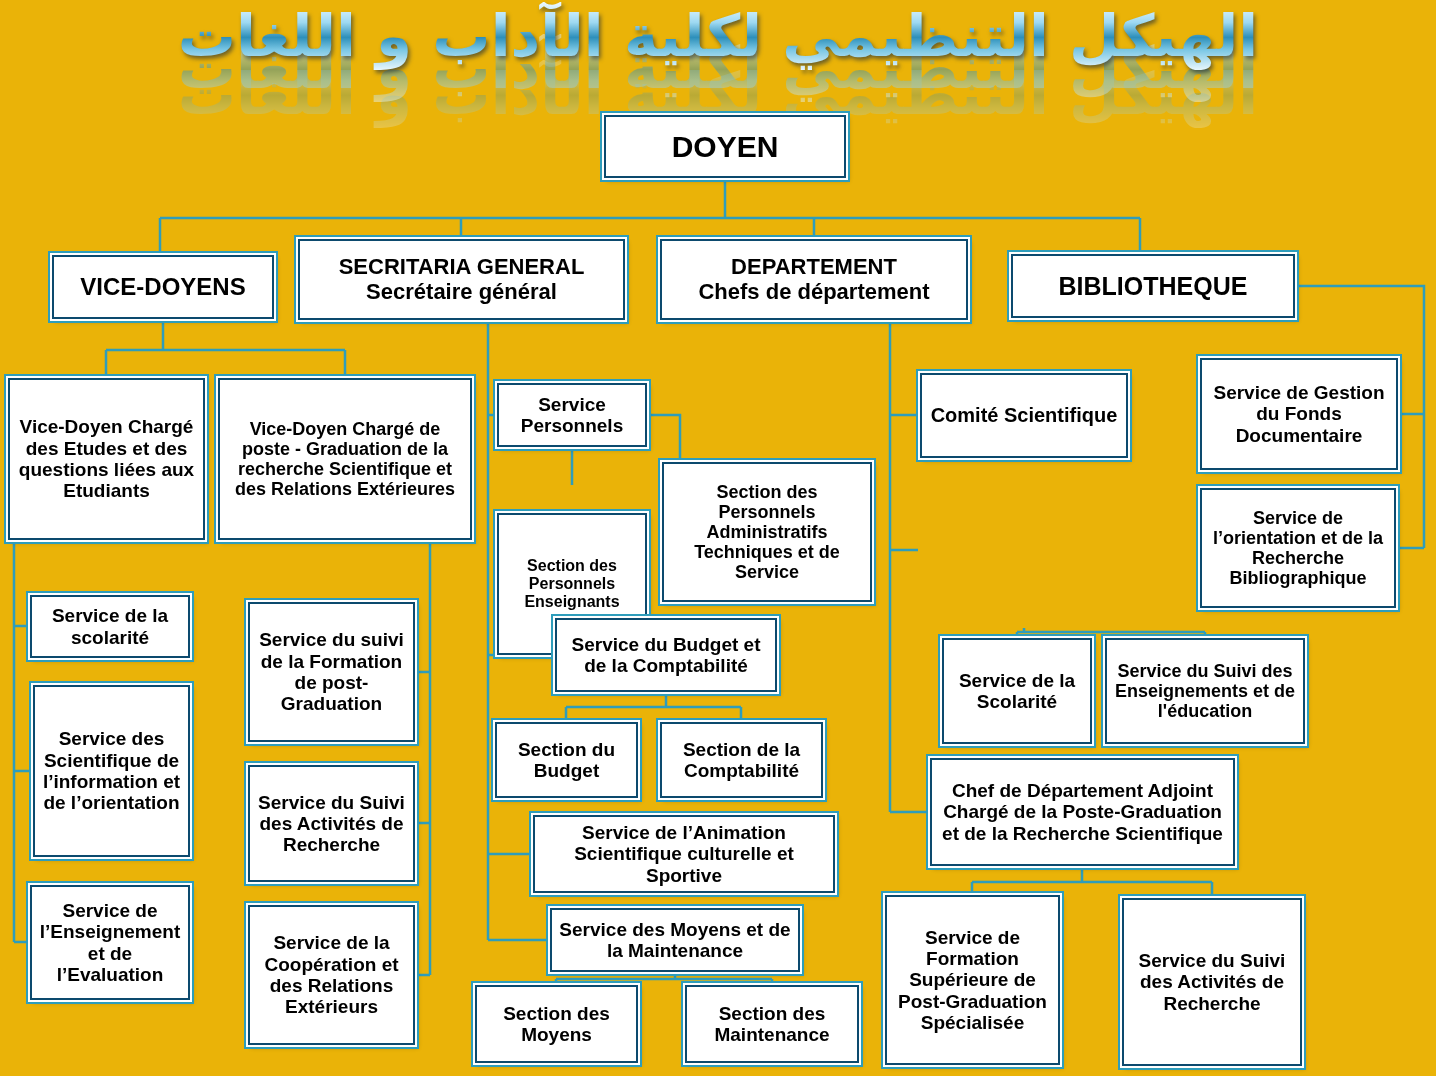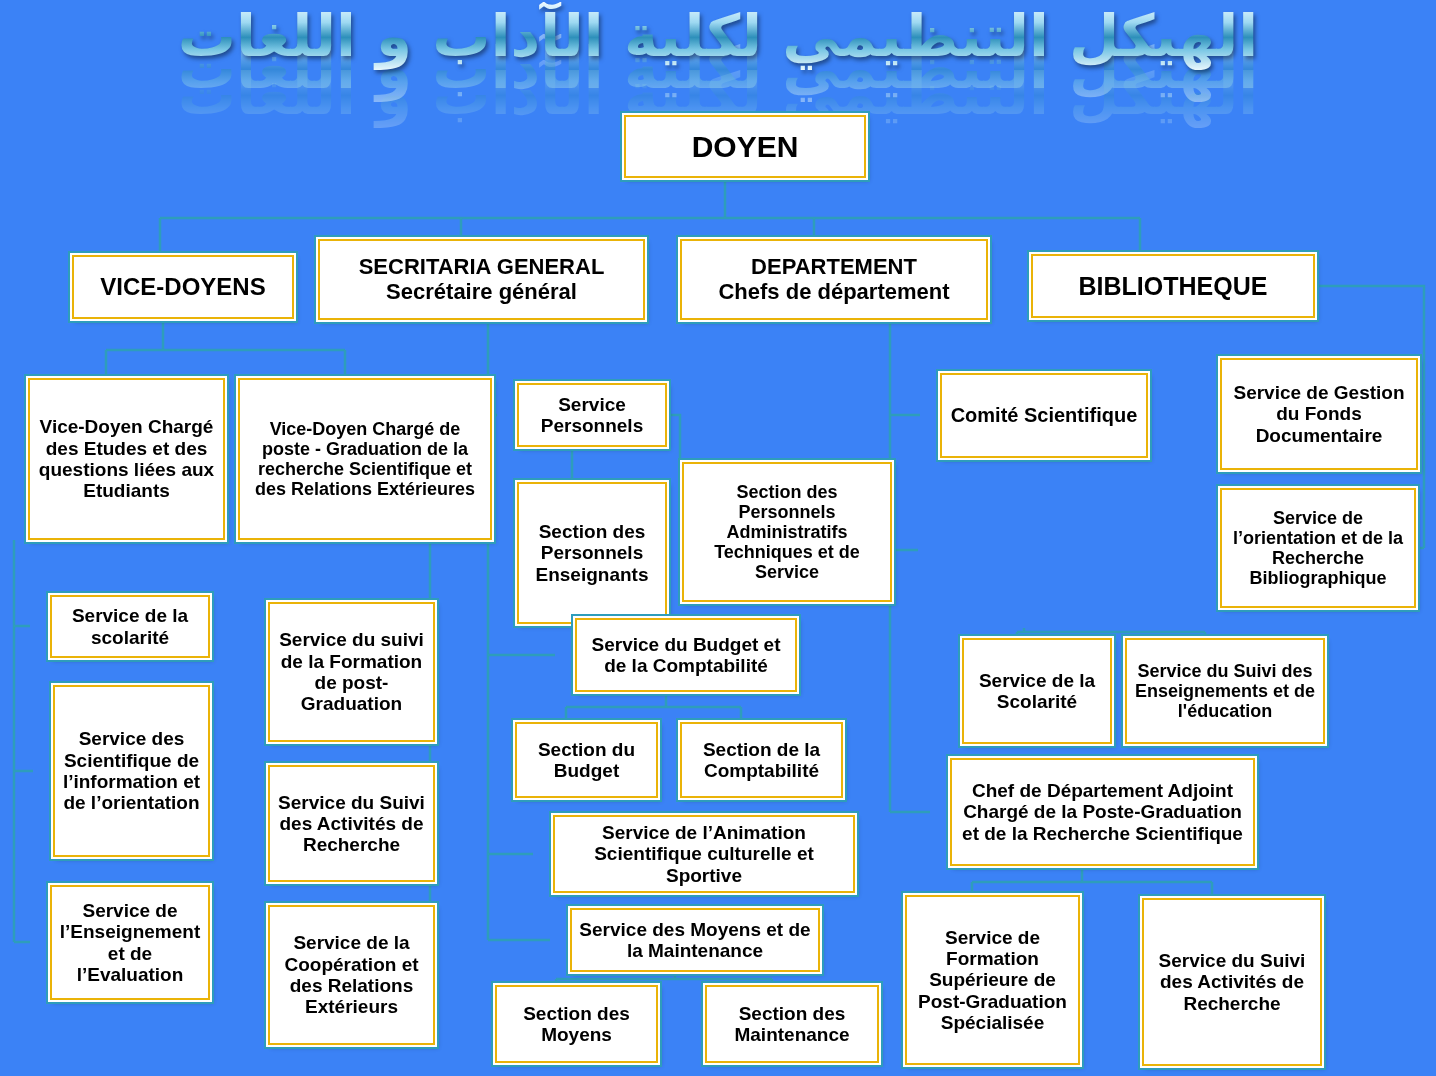--- a/index.html
+++ b/index.html
@@ -1,35 +1,34 @@
 <!DOCTYPE html>
 <html><head>
 <meta charset="utf-8">
 <style>
   * { margin:0; padding:0; box-sizing:border-box; }
   html, body { background:#6e6e6e; }
   .stage {
     position:relative;
     width:1436px; height:1076px;
-    background:#3b82f6;
+    background:#eab308;
     overflow:hidden;
     font-family:"Liberation Sans", sans-serif;
   }
   svg.connectors { position:absolute; left:0; top:0; z-index:1; }
   .box {
     position:absolute; z-index:2;
     background:#fff;
-    border:2px solid #eab308;
+    border:2px solid #0c4a6e;
     box-shadow: 0 0 0 2px #ffffff, 0 0 0 4px #2E9DBB, 3px 3px 4px rgba(0,0,0,0.25);
     display:flex; align-items:center; justify-content:center;
     text-align:center;
     font-weight:bold; color:#000;
     line-height:1.12;
     padding:10px 5px;
-    margin-left:20px;
   }
   .title-wrap {
     position:absolute; left:0; top:0; width:100%; height:112px;
     z-index:2; text-align:center; direction:rtl;
   }
   .title-text {
     position:absolute; left:0; right:0;
     font-weight:bold; font-size:58px; letter-spacing:1px;
     font-family:"DejaVu Sans","Liberation Sans",sans-serif;
     color:#3d9fc6;
@@ -147,21 +146,21 @@
 
   <div class="box" style="left:30px;top:595px;width:160px;height:63px;font-size:19px">Service de la scolarité</div>
   <div class="box" style="left:33px;top:685px;width:157px;height:172px;font-size:19px">Service des Scientifique de l’information et de l’orientation</div>
   <div class="box" style="left:30px;top:885px;width:160px;height:115px;font-size:19px">Service de l’Enseignement et de l’Evaluation</div>
 
   <div class="box" style="left:248px;top:602px;width:167px;height:140px;font-size:19px">Service du suivi de la Formation de post-Graduation</div>
   <div class="box" style="left:248px;top:765px;width:167px;height:117px;font-size:19px">Service du Suivi des Activités de Recherche</div>
   <div class="box" style="left:248px;top:905px;width:167px;height:140px;font-size:19px">Service de la Coopération et des Relations Extérieurs</div>
 
   <div class="box" style="left:497px;top:383px;width:150px;height:64px;font-size:19px">Service Personnels</div>
-  <div class="box" style="left:497px;top:482px;width:150px;height:142px;font-size:19px">Section des Personnels Enseignants</div>
+  <div class="box" style="left:497px;top:513px;width:150px;height:142px;font-size:16px">Section des Personnels Enseignants</div>
   <div class="box" style="left:662px;top:462px;width:210px;height:140px;font-size:18px">Section des Personnels Administratifs Techniques et de Service</div>
 
   <div class="box" style="left:555px;top:618px;width:222px;height:74px;font-size:19px">Service du Budget et de la Comptabilité</div>
   <div class="box" style="left:660px;top:722px;width:163px;height:76px;font-size:19px">Section de la Comptabilité</div>
   <div class="box" style="left:495px;top:722px;width:143px;height:76px;font-size:19px">Section du Budget</div>
 
   <div class="box" style="left:533px;top:815px;width:302px;height:78px;font-size:19px">Service de l’Animation Scientifique culturelle et Sportive</div>
 
   <div class="box" style="left:550px;top:908px;width:250px;height:64px;font-size:19px">Service des Moyens et de la Maintenance</div>
   <div class="box" style="left:475px;top:985px;width:163px;height:78px;font-size:19px">Section des Moyens</div>

